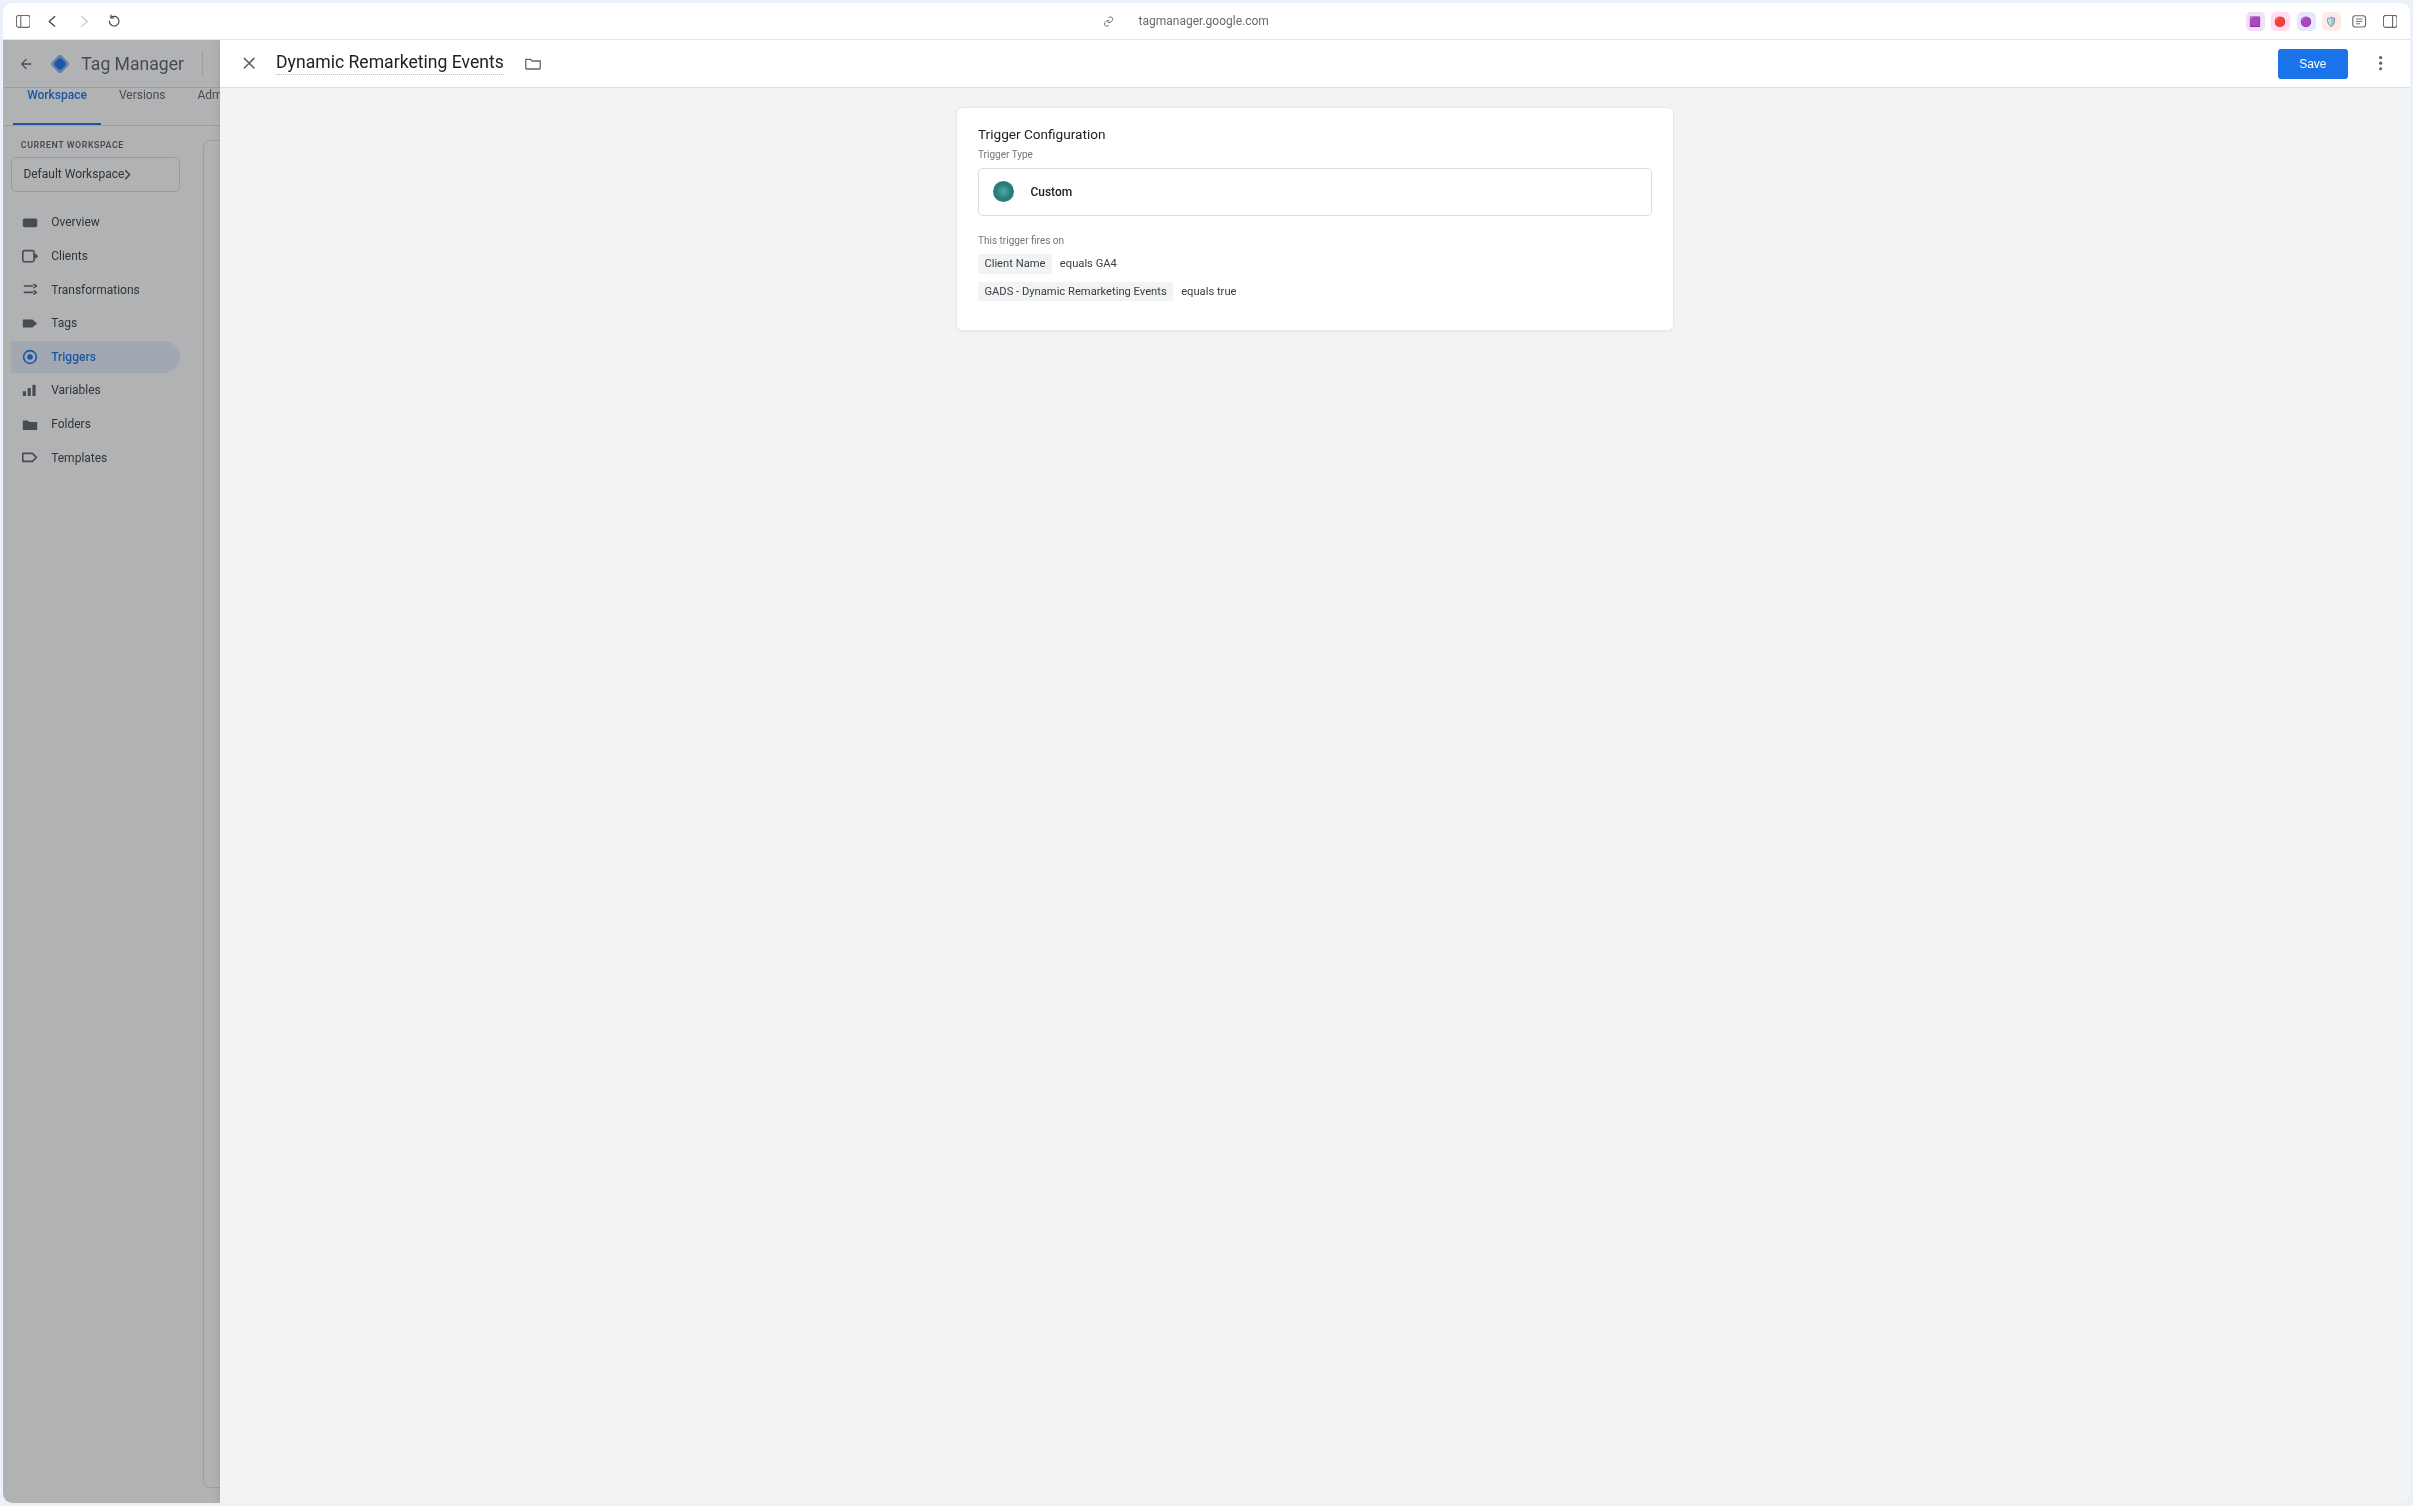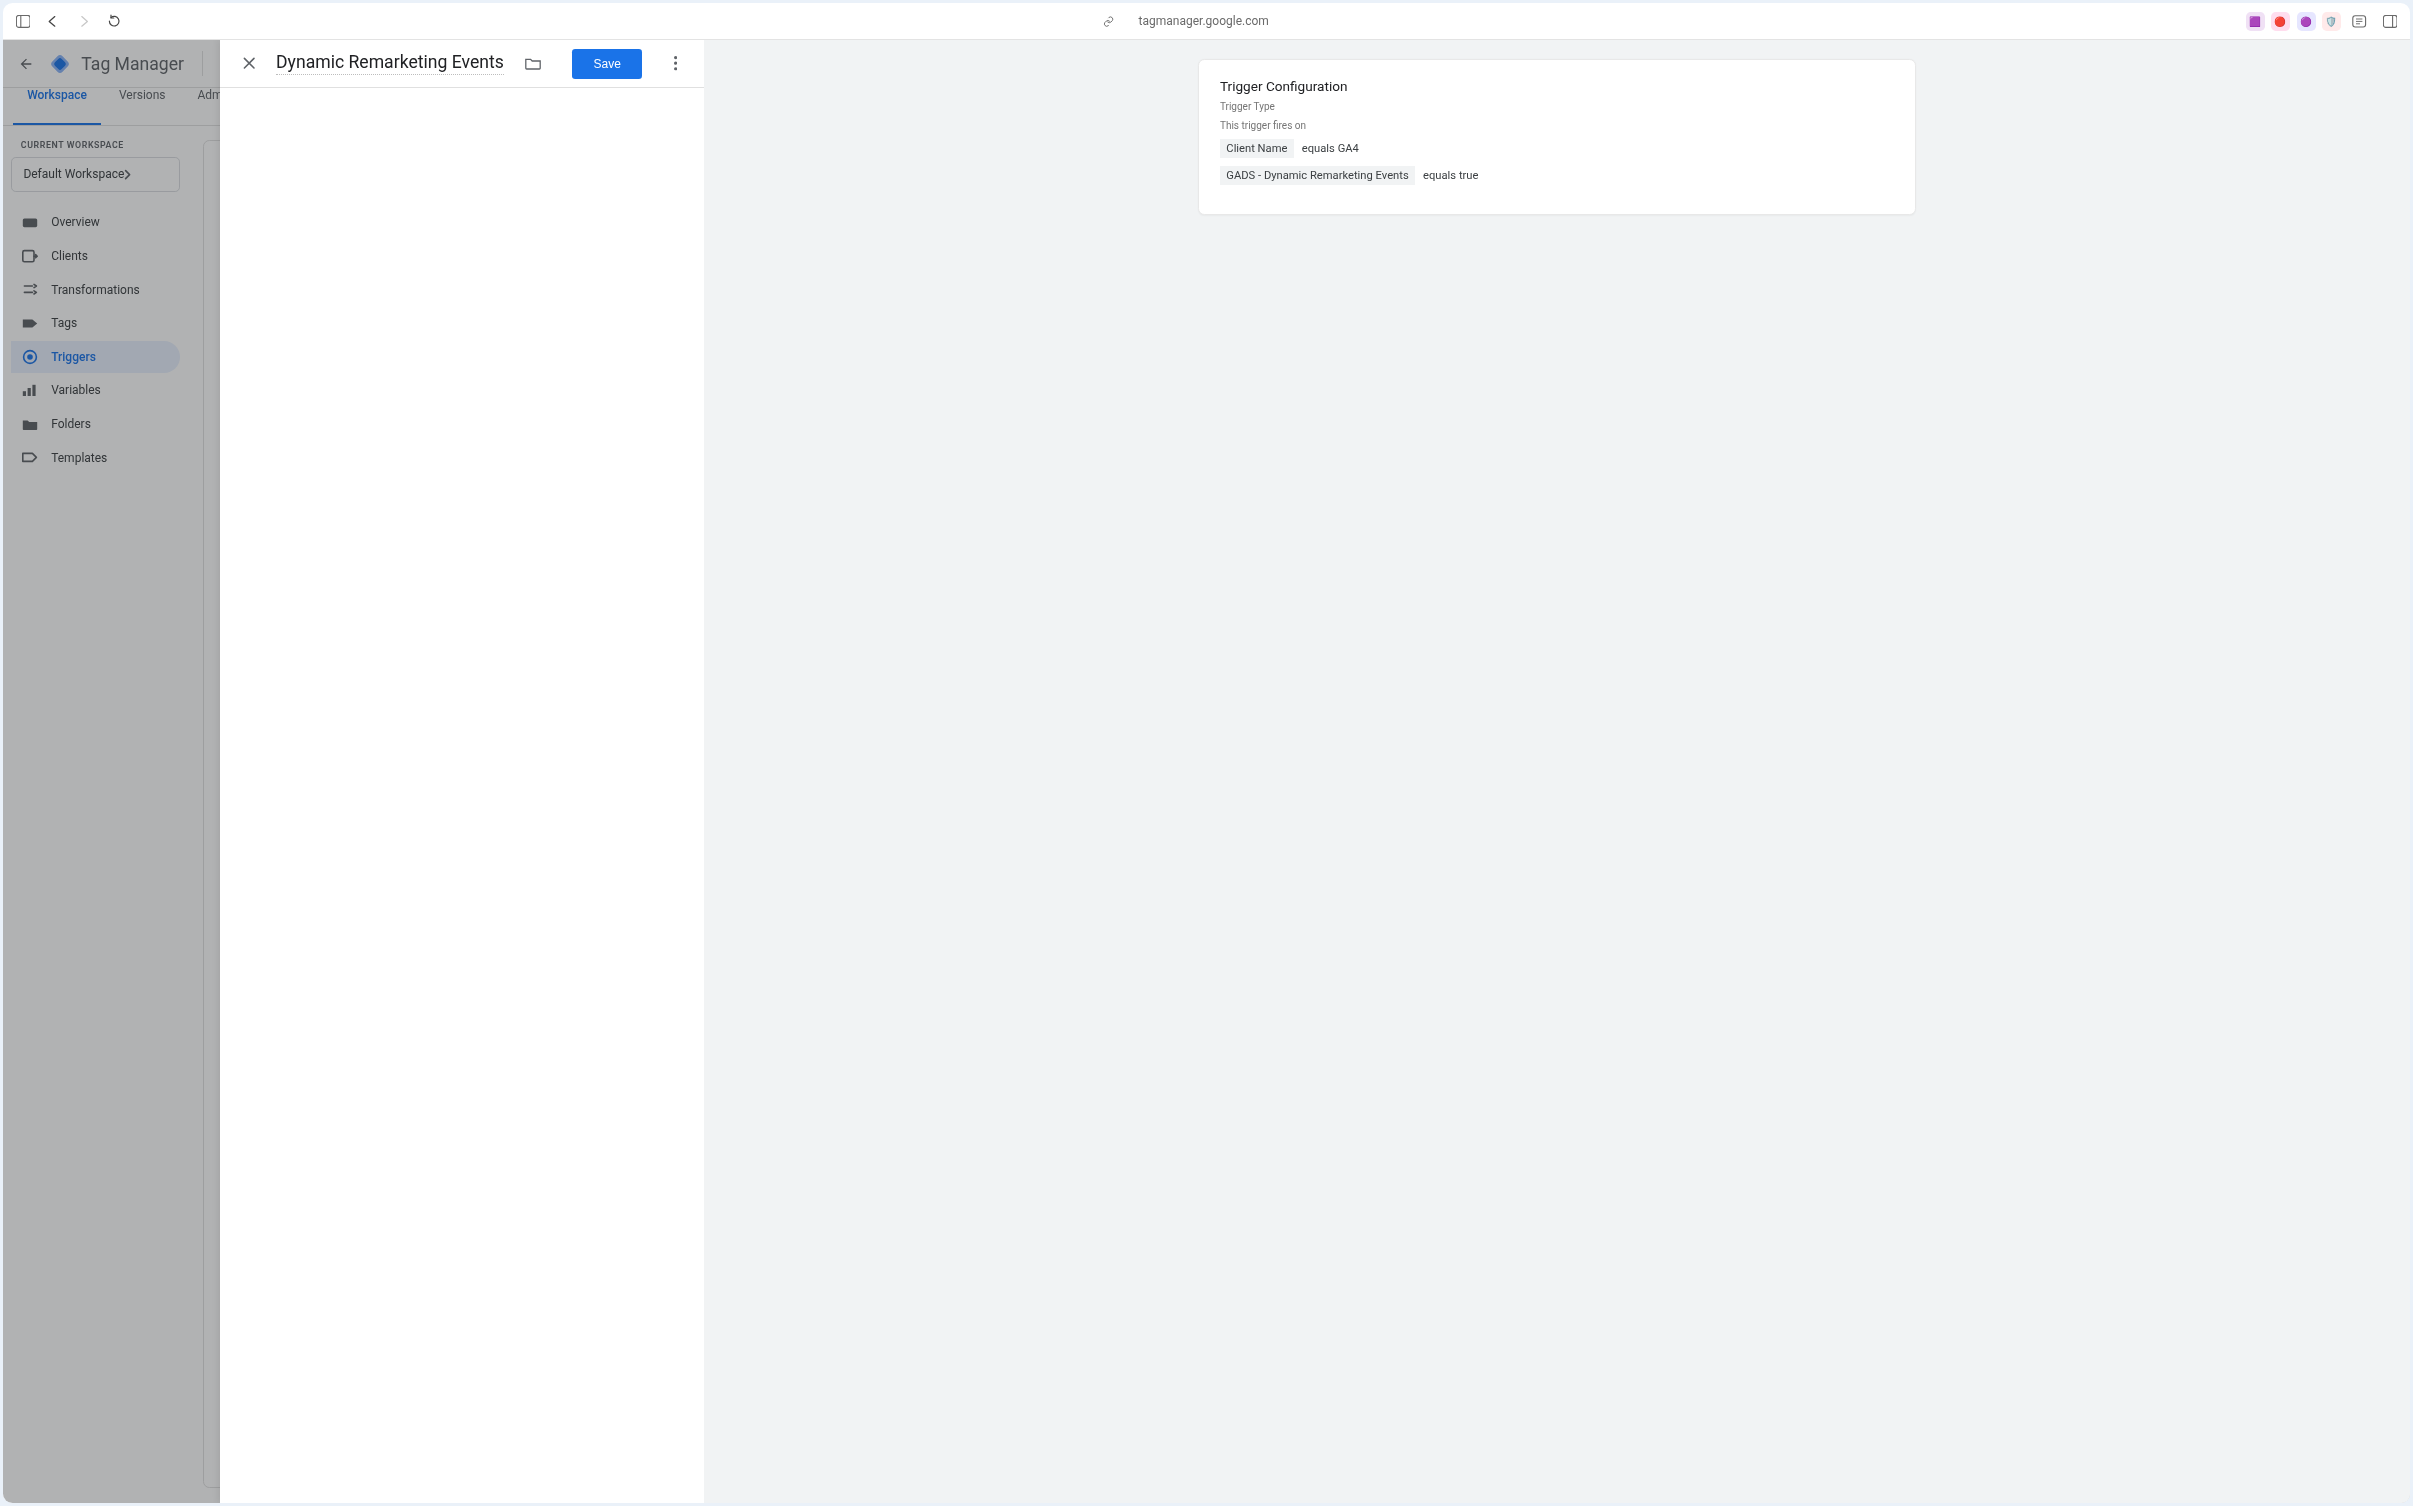--- a/index.html
+++ b/index.html
@@ -171,21 +171,21 @@
     background: rgba(32,33,36,0.35);
   }
 
   
   .panel {
     position:absolute;
     top:0; bottom:0; right:0;
     left: 217px;
     background:#fff;
     display:flex;
-    flex-direction:row;
+    flex-direction:column;
     box-shadow: -1.6px 0 6.4px rgba(0,0,0,0.08);
   }
   .panel-header {
     height: 48px;
     display:flex;
     align-items:center;
     padding: 0 16px;
     border-bottom: 0.8px solid #e0e0e0;
     gap: 14.4px;
   }
@@ -490,20 +490,24 @@
             <circle cx="2" cy="9" r="2" fill="#5f6368"></circle>
             <circle cx="2" cy="16" r="2" fill="#5f6368"></circle>
           </svg>
       </div>
     </div>
 
     <div class="panel-body">
       <div class="config-card">
         <div class="config-title">Trigger Configuration</div>
         <div class="config-sublabel">Trigger Type</div>
+        <div class="trigger-type-row">
+          <div class="trigger-type-icon"></div>
+          <div class="trigger-type-name">Custom</div>
+        </div>
         <div class="config-sublabel">This trigger fires on</div>
 
         <div class="cond-row">
           <span class="chip">Client Name</span>
           <span>equals GA4</span>
         </div>
         <div class="cond-row">
           <span class="chip">GADS - Dynamic Remarketing Events</span>
           <span>equals true</span>
         </div>

